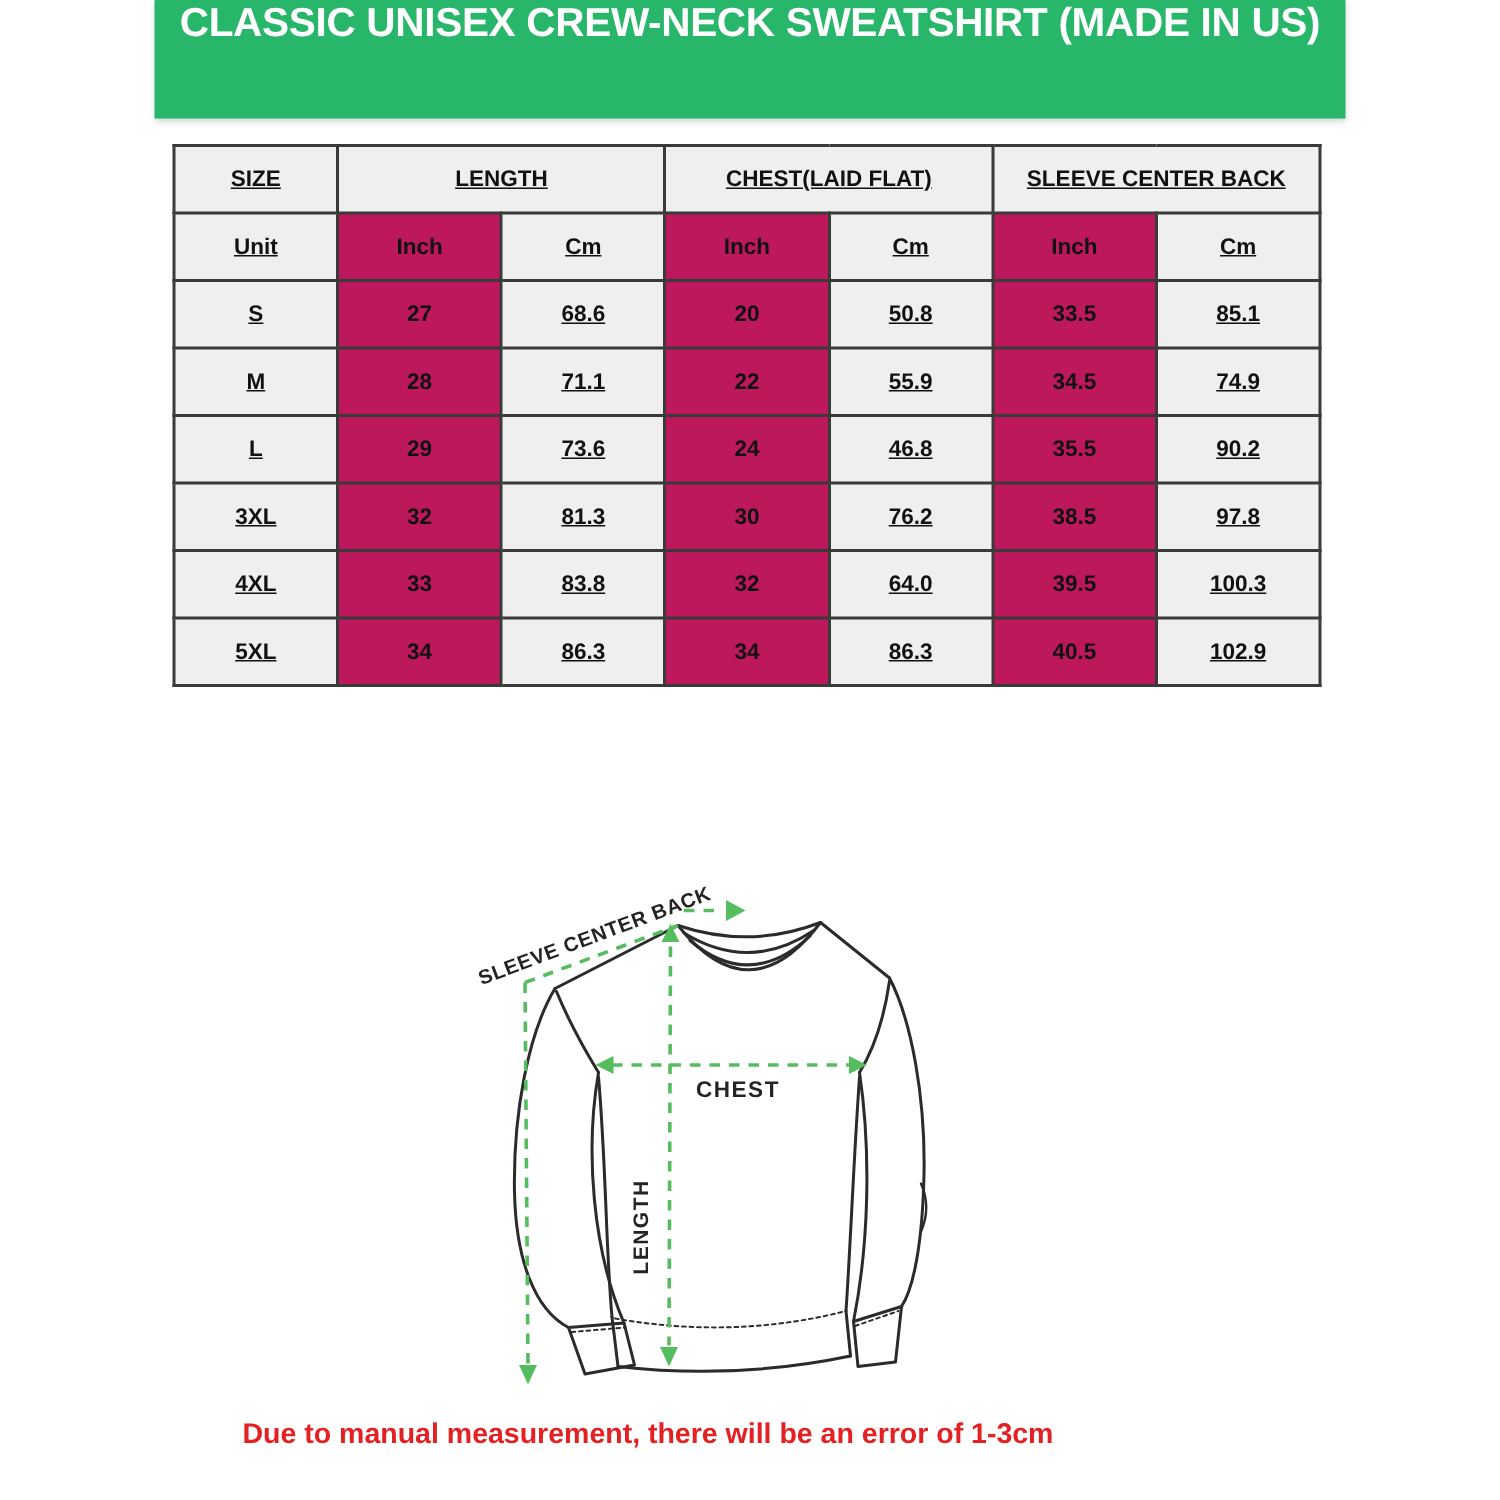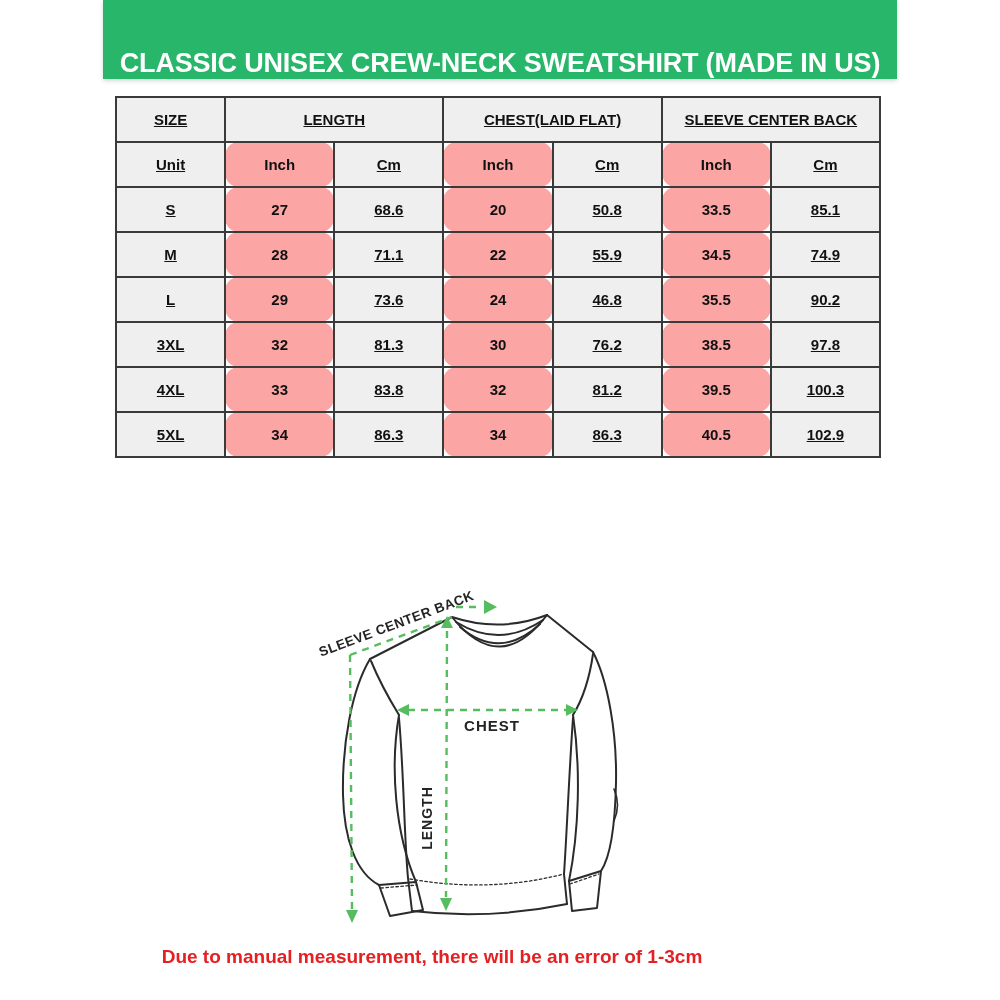--- a/index.html
+++ b/index.html
@@ -3,37 +3,37 @@
 <meta charset="utf-8">
 <style>
   html,body{margin:0;padding:0;}
   body{
     width:1000px;height:1000px;position:relative;background:#ffffff;
     font-family:"Liberation Sans", sans-serif;overflow:hidden;
   }
   
   .banner{
     position:absolute;left:103px;top:0;width:794px;height:79px;
-    background:#28b66a;display:flex;align-items:flex-end;justify-content:center;
+    background:#28b66a;display:flex;align-items:flex-start;justify-content:center;
     box-shadow:0 2px 4px rgba(120,150,135,.35);
   }
   .banner h1{
     margin:0;color:#ffffff;font-size:27px;font-weight:bold;letter-spacing:-0.2px;white-space:nowrap;
   }
   
   table.size-chart{
     position:absolute;left:115px;top:96px;width:766px;
     border-collapse:collapse;table-layout:fixed;
   }
   .size-chart td{
     border:2px solid #3a3a3a;height:43px;text-align:center;vertical-align:middle;
     font-weight:700;font-size:15px;color:#111;padding:0;
   }
   .size-chart .g{background:#efefef;text-decoration:underline;}
-  .size-chart .w{background:#fca5a5;border-radius:14px;}
+  .size-chart .w{background:#be185d;}
   
   .diagram{position:absolute;left:280px;top:575px;width:440px;height:380px;}
   .diagram text{font-family:"Liberation Sans", sans-serif;font-weight:bold;fill:#242424;}
   
   .note{
     position:absolute;left:0;top:946px;width:864px;text-align:center;
     color:#e42022;font-weight:bold;font-size:19px;
   }
 </style>
 </head>
@@ -94,21 +94,21 @@
     <td class="w">30</td>
     <td class="g">76.2</td>
     <td class="w">38.5</td>
     <td class="g">97.8</td>
   </tr>
   <tr>
     <td class="g">4XL</td>
     <td class="w">33</td>
     <td class="g">83.8</td>
     <td class="w">32</td>
-    <td class="g">81.2</td>
+    <td class="g">64.0</td>
     <td class="w">39.5</td>
     <td class="g">100.3</td>
   </tr>
   <tr>
     <td class="g">5XL</td>
     <td class="w">34</td>
     <td class="g">86.3</td>
     <td class="w">34</td>
     <td class="g">86.3</td>
     <td class="w">40.5</td>

